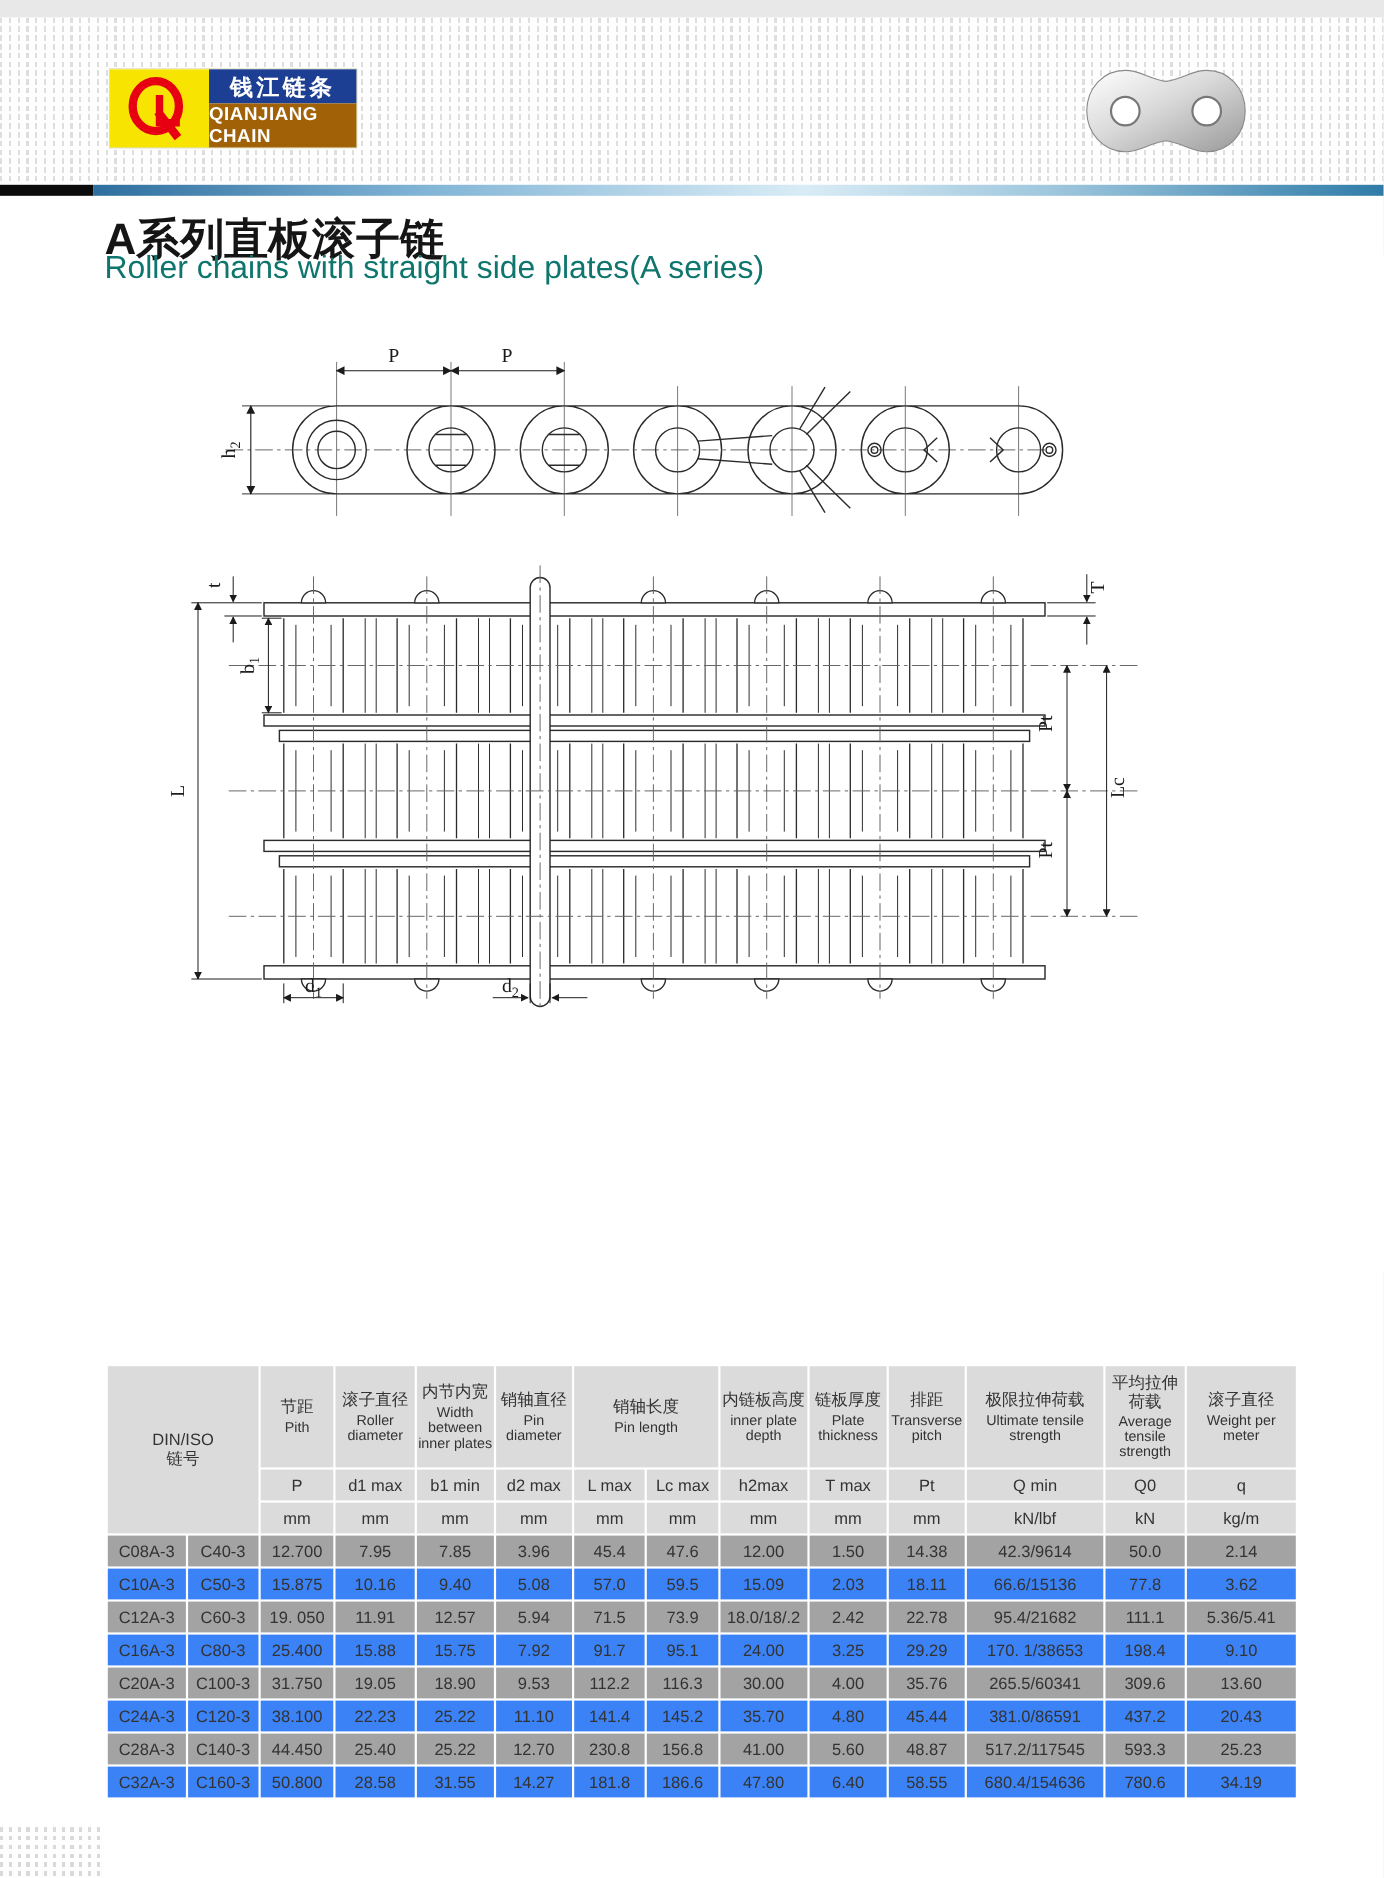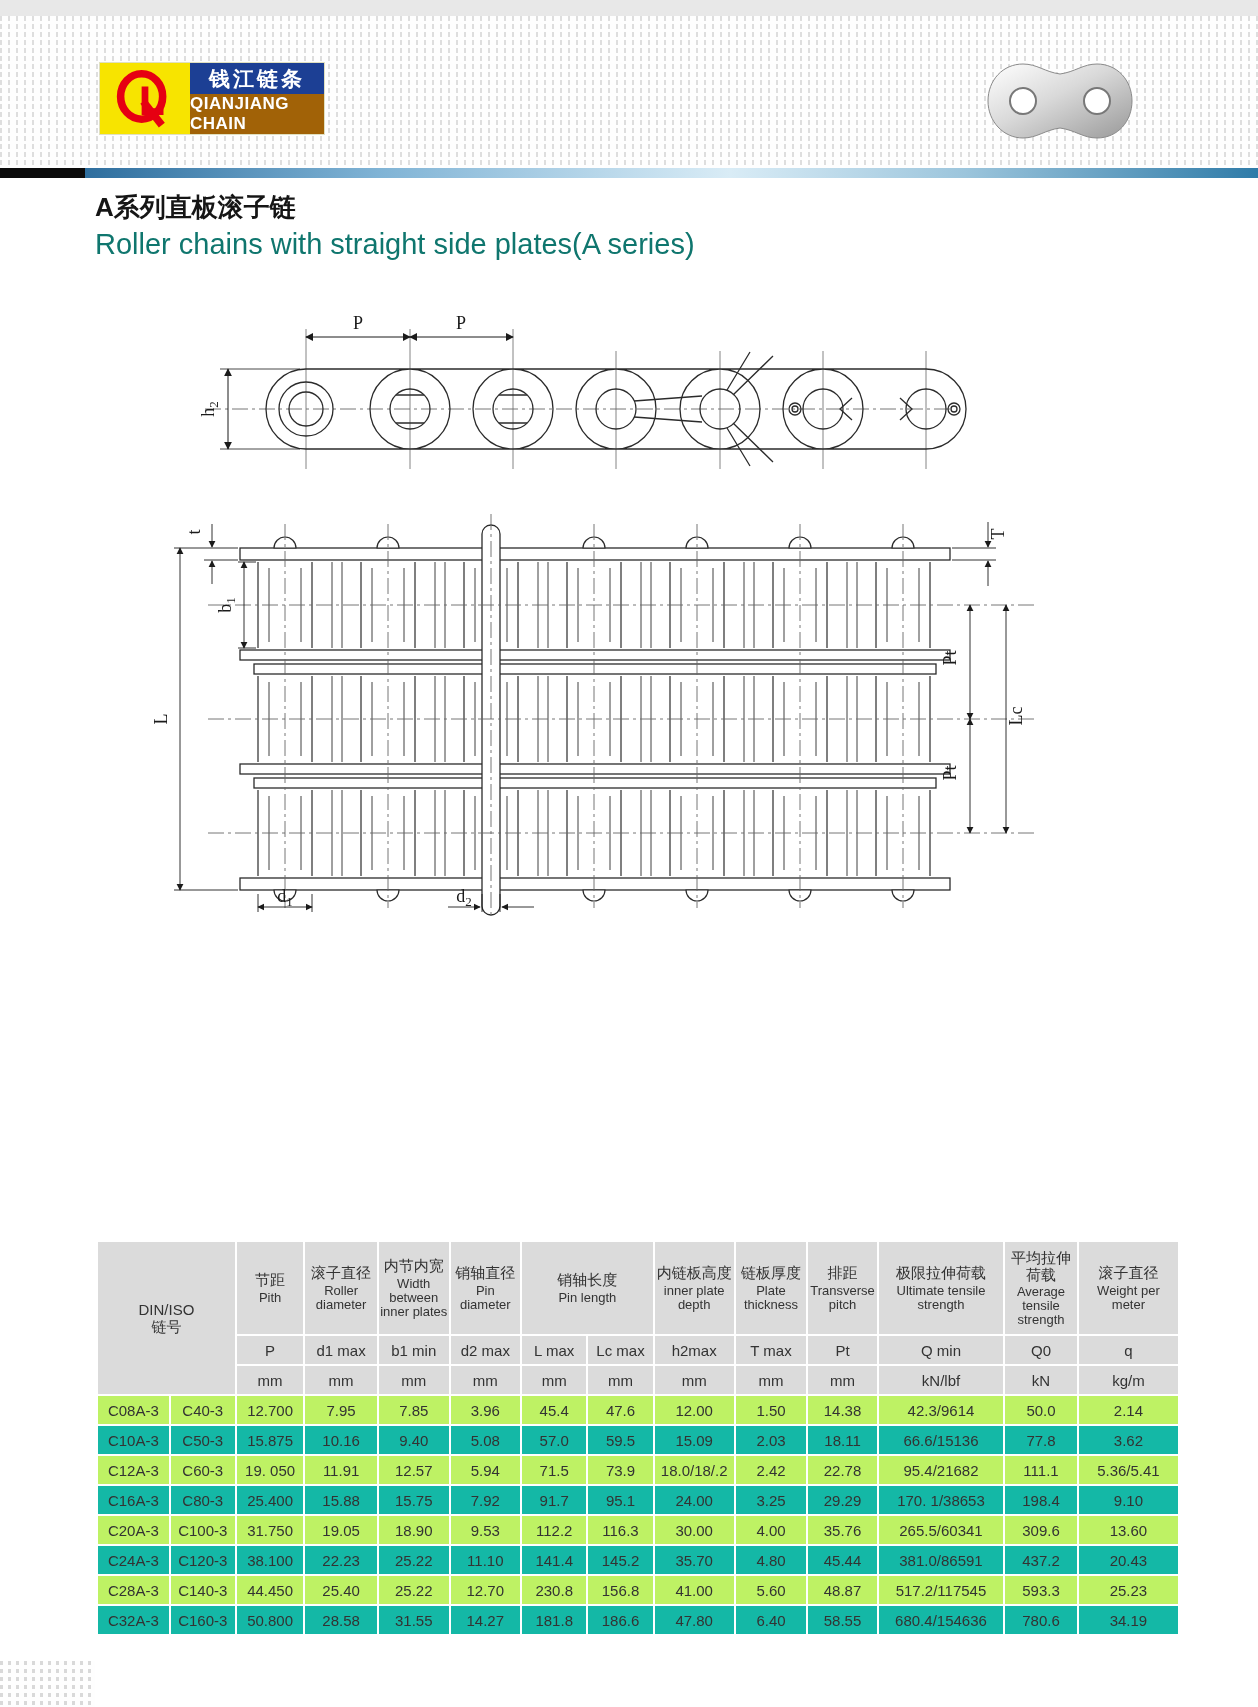--- a/index.html
+++ b/index.html
@@ -28,42 +28,42 @@
            font-size:17px;font-weight:700;letter-spacing:.5px;}
 
   .plate-img{position:absolute;left:985px;top:45px;width:150px;height:80px;}
 
   
   .sep{position:absolute;top:152px;left:0;width:1258px;height:10px;display:flex;}
   .sep-black{width:85px;background:#0b0b0b;}
   .sep-blue{flex:1;background:linear-gradient(to right,#2e6e9e 0%,#7fb3d5 25%,#d9ecf6 55%,#9cc5dc 75%,#2f7ba8 100%);}
 
   
-  .title-zh{position:absolute;left:95px;top:174px;font-size:26px;font-weight:600;color:#151515;}
+  .title-zh{position:absolute;left:95px;top:174px;font-size:40px;font-weight:600;color:#151515;}
   .title-en{position:absolute;left:95px;top:212px;font-size:29px;font-weight:400;color:#0f766e;}
 
   
   .dg1{position:absolute;left:190px;top:283px;}
   .dg2{position:absolute;left:150px;top:492px;}
   .dim{font-family:"Liberation Serif",serif;font-size:18px;fill:#1b1b1b;}
   .dimsub{font-size:13px;}
 
   
   .spec-table{position:absolute;left:96px;top:1224px;width:1084px;
               border-collapse:separate;border-spacing:2px;table-layout:fixed;}
   .spec-table th,.spec-table td{padding:0 1px;text-align:center;vertical-align:middle;
               color:#333;font-weight:400;overflow:hidden;}
   .spec-table .hd{background:#DBDBDB;}
   .namerow th{height:92px;}
   .symrow th,.unitrow th{height:28px;font-size:15px;}
   .hd .zh{font-size:15px;line-height:1.15;}
   .hd .en{font-size:13px;line-height:1.08;margin-top:2px;}
   .spec-table tbody td{height:28px;font-size:15px;}
-  tr.rd td{background:#bef264;}
-  tr.rl td{background:#14b8a6;}
+  tr.rd td{background:#a3a3a3;}
+  tr.rl td{background:#3b82f6;}
 </style>
 </head>
 <body>
 
 <div class="page">
 
   <div class="header-band"></div>
 
   <div class="logo">
     <div class="logo-yellow">

